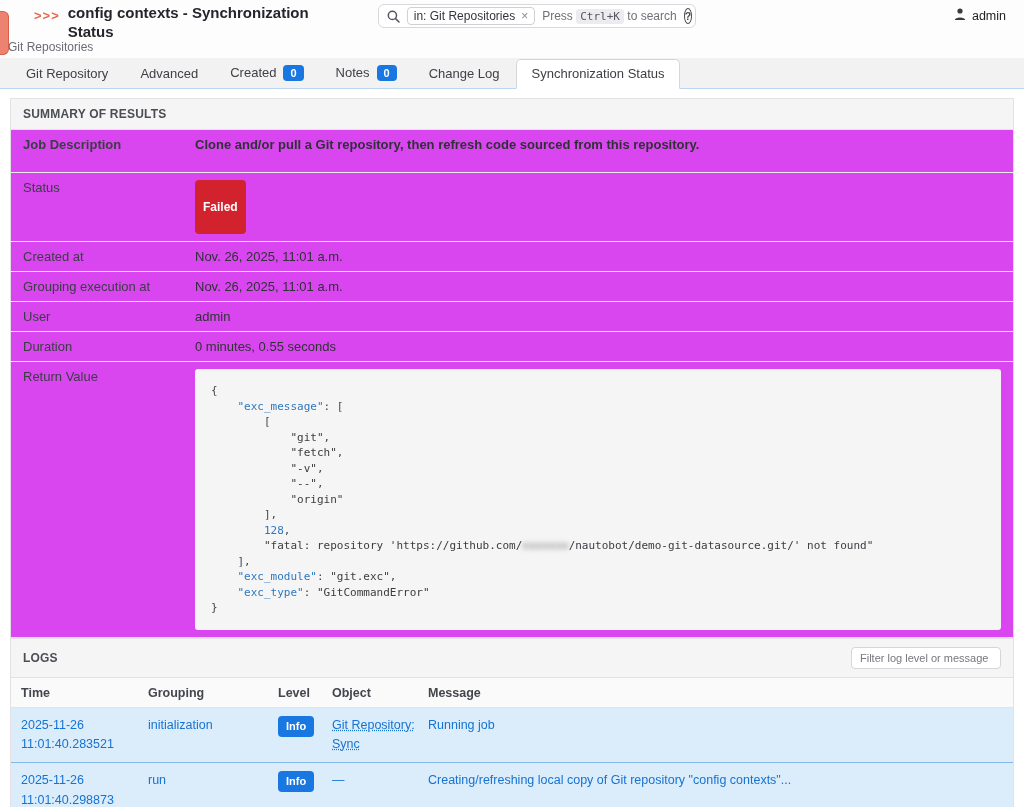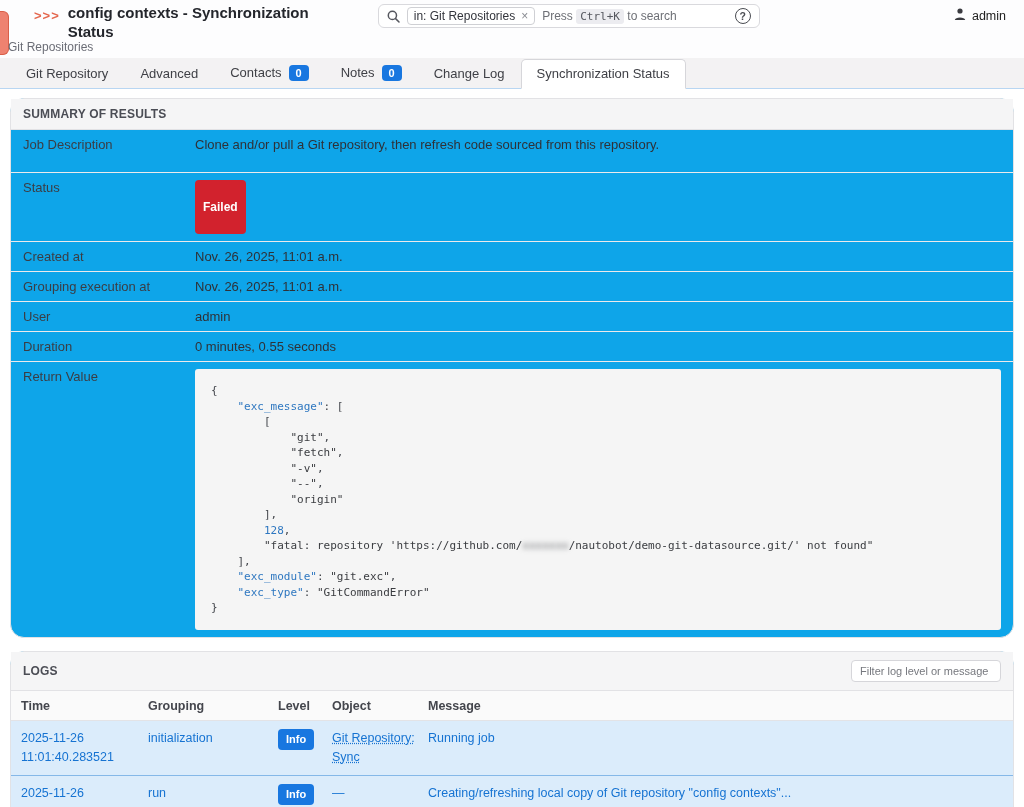--- a/index.html
+++ b/index.html
@@ -12,21 +12,21 @@
   .side-tab { position:absolute; left:0; top:11px; width:9px; height:44px;
     background:#ee8270; border:1px solid #d95f49; border-left:none;
     border-radius:0 6px 6px 0; cursor:pointer; }
   .crumbs { color:#e4674e; font-weight:bold; font-size:13px; letter-spacing:1px;
     margin:4px 8px 0 22px; white-space:nowrap; }
   .page-title { font-size:15px; font-weight:600; color:#24262c; line-height:1.25;
     max-width:245px; }
   .subtitle { position:absolute; left:8px; bottom:4px; font-size:12px; color:#6b6d76; cursor:pointer; }
 
   .searchbox { display:flex; align-items:center; gap:7px; margin:0 auto;
-    width:382px; height:24px; border:1px solid #d9d9dd; border-radius:6px;
+    width:318px; height:24px; border:1px solid #d9d9dd; border-radius:6px;
     background:#fff; padding:0 8px; margin-left:65px; margin-right:auto; }
   .search-icon svg { display:block; }
   .chip { display:flex; align-items:center; gap:6px; border:1px solid #cfd0d4;
     border-radius:4px; padding:1px 6px; font-size:12px; color:#33353c;
     background:#fff; white-space:nowrap; cursor:pointer; }
   .chip .x { color:#8a8c92; font-size:12px; cursor:pointer; }
   .press { font-size:12px; color:#6e7076; white-space:nowrap; }
   kbd { font-family:"DejaVu Sans Mono","Liberation Mono",monospace; font-size:11px;
     background:#ececf0; color:#55575e; border-radius:3px; padding:1px 4px; }
   .help { margin-left:auto; width:16px; height:16px; border:1.5px solid #4a4c52;
@@ -41,30 +41,30 @@
   .tab { font-size:13px; color:#3f4046; padding:6px 15px 7px;
     display:flex; align-items:center; gap:7px; cursor:pointer; white-space:nowrap;
     border:1px solid transparent; margin-bottom:-1px;margin-top:36px; }
   .tab.active { background:#fff; border:1px solid #d6d6da; border-bottom-color:#fff;
     border-radius:5px 5px 0 0; }
   .tab-badge { background:#1877e0; color:#fff; font-size:11px; font-weight:bold;
     border-radius:4px; padding:1px 7px; line-height:1.3; }
 
   
   .content { padding:9px 10px; }
-  .panel { border:1px solid #e2e2e5; border-radius:14px; background:#0ea5e9; margin-bottom:13px; }
+  .panel { border:1px solid #e2e2e5; border-radius:0; background:#d946ef; }
   .panel-header { background:#f5f5f6; border-bottom:1px solid #e2e2e5;
     padding:8px 12px; font-size:12px; font-weight:bold; color:#4b4d55;
     letter-spacing:.2px; display:flex; align-items:center; justify-content:space-between; }
 
   .srow { display:flex; border-bottom:1px solid #eceaec; padding:7px 12px; font-size:13px; }
   .srow:last-child { border-bottom:none; }
   .srow .lbl { width:172px; flex:0 0 172px; color:#3b3d44; }
   .srow .val { color:#2f3137; }
-  .srow.tall { padding-bottom:20px; }
+  .srow.tall { padding-bottom:20px;font-weight:bold; }
   .badge-failed { background:#d2222d; color:#fff; font-weight:bold; font-size:12px;
     border-radius:4px; padding:20px 8px; display:inline-block; }
 
   .codeblock { background:#f5f5f5; border-radius:3px; padding:14px 16px; width:822px;
     font-family:"DejaVu Sans Mono","Liberation Mono",monospace; font-size:11px;
     line-height:15.5px; white-space:pre; overflow:hidden; }
   .seg-k, .seg-n { color:#2e77c0; }
   .seg-s { color:#3a3c40; }
   .seg-p { color:#43464c; }
   .seg-r { color:#6a6c70; filter:blur(2.5px); }
@@ -132,21 +132,21 @@
 </div>
 
 <div class="tabbar">
   <div class="tab">
       <span>Git Repository</span>
     </div>
   <div class="tab">
       <span>Advanced</span>
     </div>
   <div class="tab">
-      <span>Contacts</span>
+      <span>Created</span>
       <span class="tab-badge">0</span>
     </div>
   <div class="tab">
       <span>Notes</span>
       <span class="tab-badge">0</span>
     </div>
   <div class="tab">
       <span>Change Log</span>
     </div>
   <div class="tab active">

